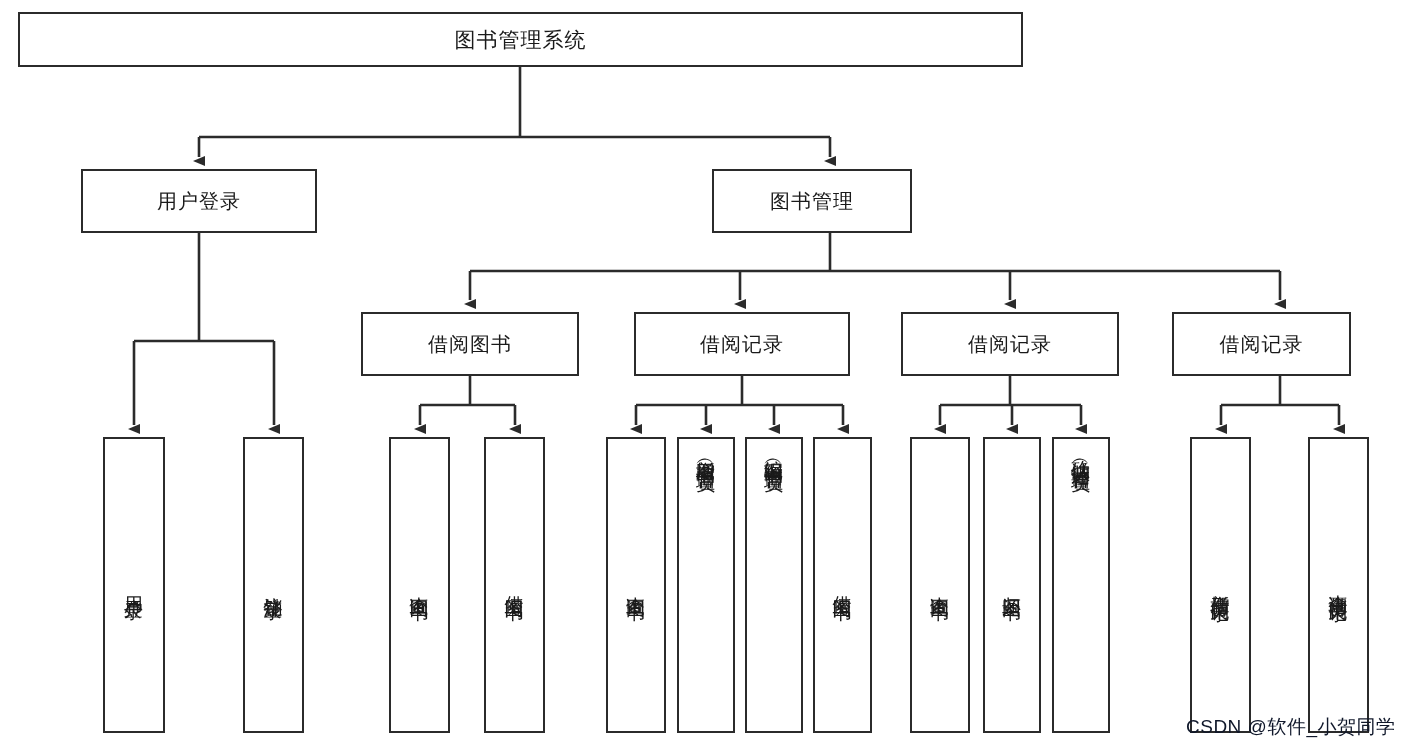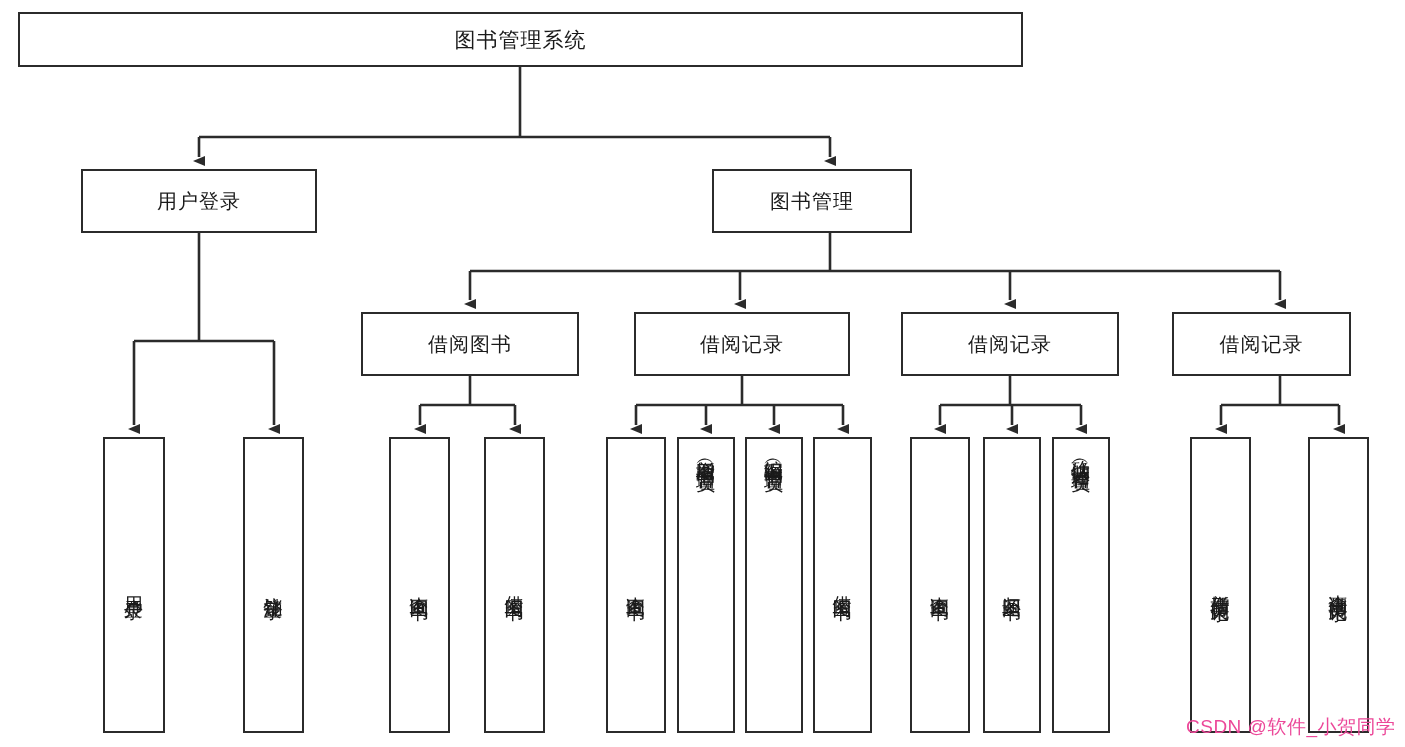--- a/index.html
+++ b/index.html
@@ -62,21 +62,21 @@
     line-height: 1.0;
     white-space: nowrap;
   }
   .hlabel {
     white-space: nowrap;
     letter-spacing: 1px;
   }
   .watermark {
     position: absolute;
     font-size: 19px;
-    color: #ec4899;
+    color: #0f172a;
     white-space: nowrap;
     letter-spacing: 0.5px;
   }
 </style>
 </head>
 <body>
 
 <div id="canvas">
 
   <svg class="edges" viewBox="0 0 1405 747">

